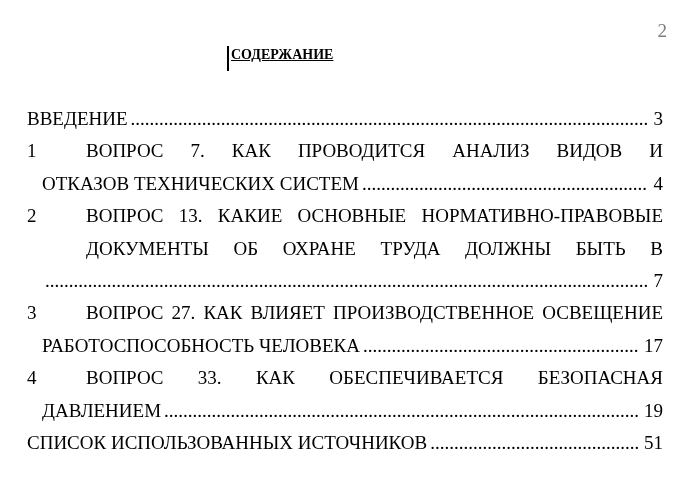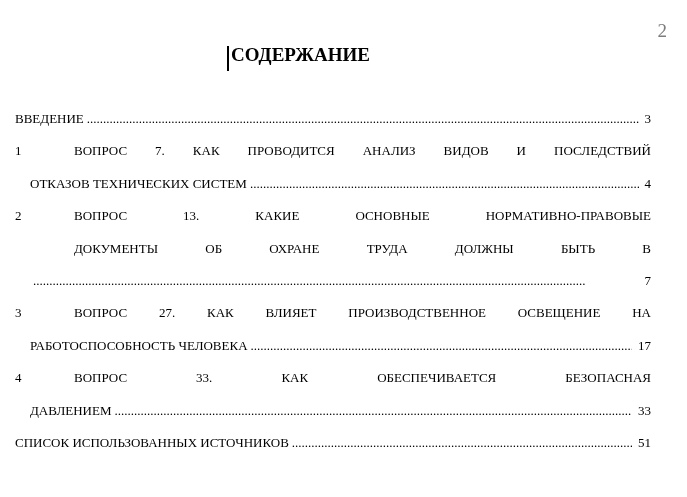--- a/index.html
+++ b/index.html
@@ -16,25 +16,25 @@
     position: absolute; top: 21px; right: 20px;
     font-size: 19px; color: #7d7d7d;
     line-height: 20px;
   }
   .caret {
     position: absolute; left: 227px; top: 46px;
     width: 1.5px; height: 25px; background: #000000;
   }
   .title {
     position: absolute; left: 231px; top: 44px; margin: 0;
-    font-size: 19px; font-weight: bold; line-height: 22px;
+    font-size: 14px; font-weight: bold; line-height: 22px; text-decoration: underline;
   }
   .toc {
-    position: absolute; left: 15px; top: 103px; width: 636px;
-    font-size: 13px;
+    position: absolute; left: 27px; top: 103px; width: 636px;
+    font-size: 19px;
   }
   .line {
     display: flex; align-items: baseline;
     height: 32.4px; line-height: 32.4px;
     overflow: hidden;
   }
   .line.cont { padding-left: 15px; align-items: center; }
   .num { flex: 0 0 15px; }
   .t { white-space: nowrap; }
   .line.j .t {
@@ -96,21 +96,21 @@
         <span class="dots">..........................................................................................................................................................................</span>
         <span class="pg">17</span>
       </div>
       <div class="line j">
         <span class="num">4</span>
         <span class="t">ВОПРОС 33. КАК ОБЕСПЕЧИВАЕТСЯ БЕЗОПАСНАЯ</span>
       </div>
       <div class="line cont">
         <span class="t">ДАВЛЕНИЕМ</span>
         <span class="dots">..........................................................................................................................................................................</span>
-        <span class="pg">33</span>
+        <span class="pg">19</span>
       </div>
       <div class="line">
         <span class="t">СПИСОК ИСПОЛЬЗОВАННЫХ ИСТОЧНИКОВ</span>
         <span class="dots">..........................................................................................................................................................................</span>
         <span class="pg">51</span>
       </div>
     </div>
 </div>
 
 </body></html>

